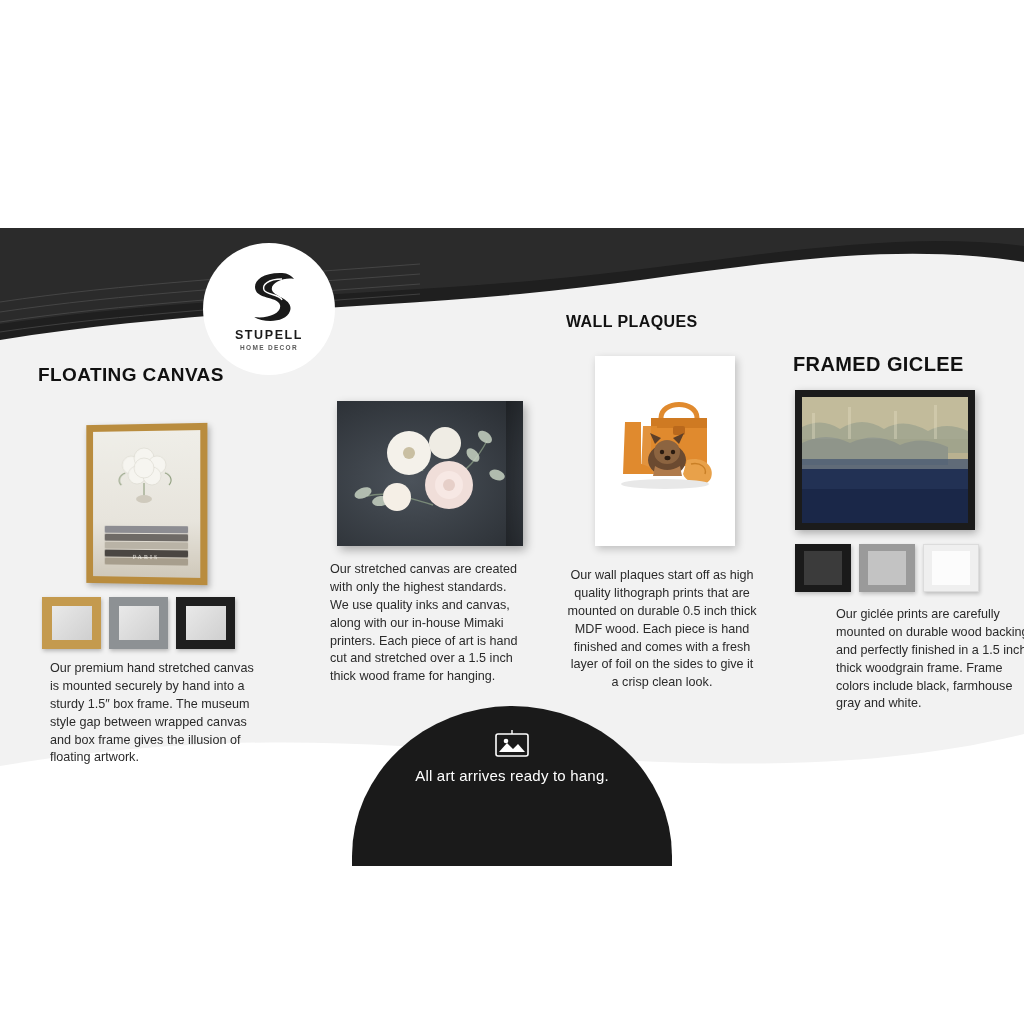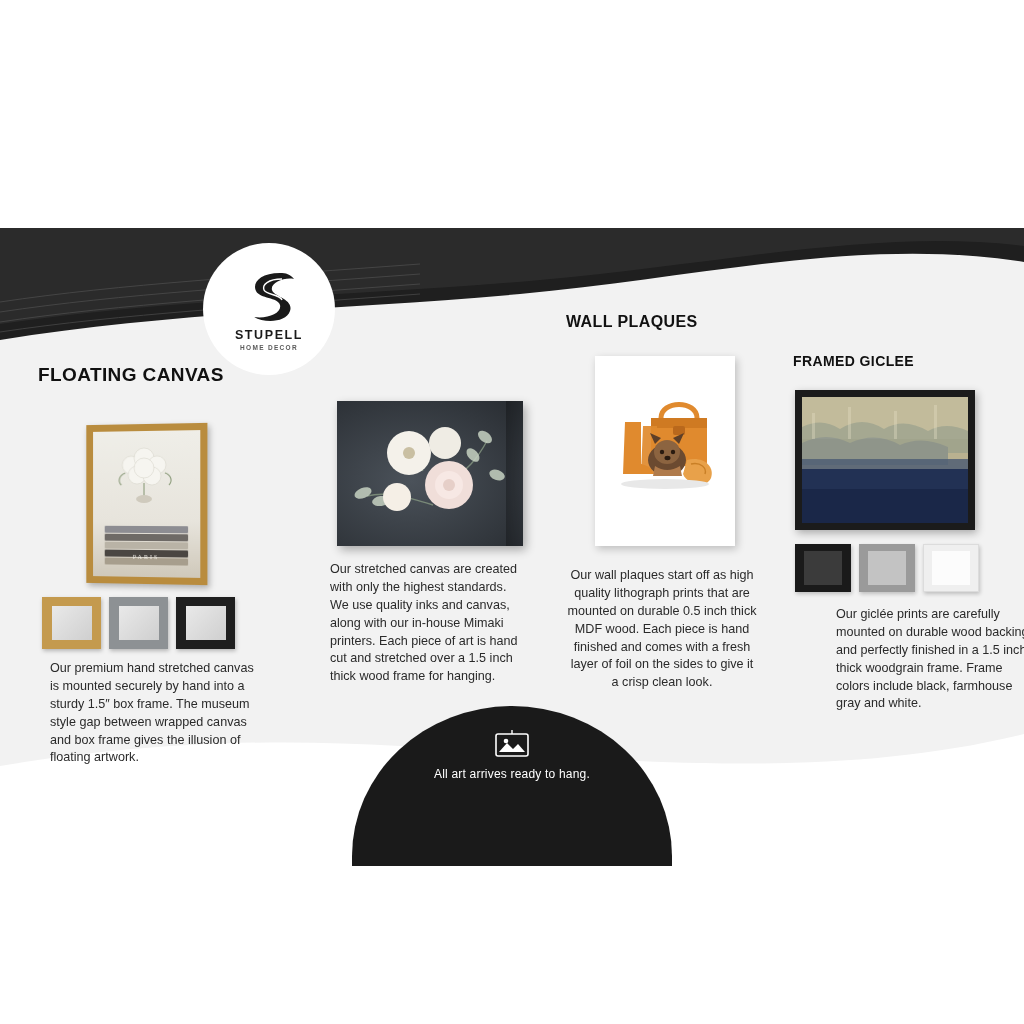--- a/index.html
+++ b/index.html
@@ -102,21 +102,21 @@
   
   #col2 { left: 330px; top: 338px; width: 200px; }
   #col2 .col-title { font-size: 19px; }
 
   
   #col3 { left: 566px; top: 313px; width: 196px; }
   #col3 .col-title { font-size: 16px; }
 
   
   #col4 { left: 793px; top: 353px; width: 205px; }
-  #col4 .col-title { font-size: 14px; }
+  #col4 .col-title { font-size: 20px; }
 
   
   .ffc-art {
     position: absolute;
     left: 85px;
     top: 424px;
     width: 122px;
     height: 160px;
     background: #b98c3e;
     box-shadow: 2px 3px 6px rgba(0,0,0,0.28);
@@ -264,21 +264,21 @@
     z-index: 8;
     display: flex;
     flex-direction: column;
     align-items: center;
     padding-top: 23px;
     box-sizing: border-box;
   }
   .arc-icon { width: 38px; height: 30px; }
   .arc-text {
     color: #ffffff;
-    font-size: 12px;
+    font-size: 15px;
     margin-top: 8px;
     letter-spacing: 0.2px;
   }
 </style>
 </head>
 <body>
 
 <div class="banner">
 
   <div class="wave-top">

